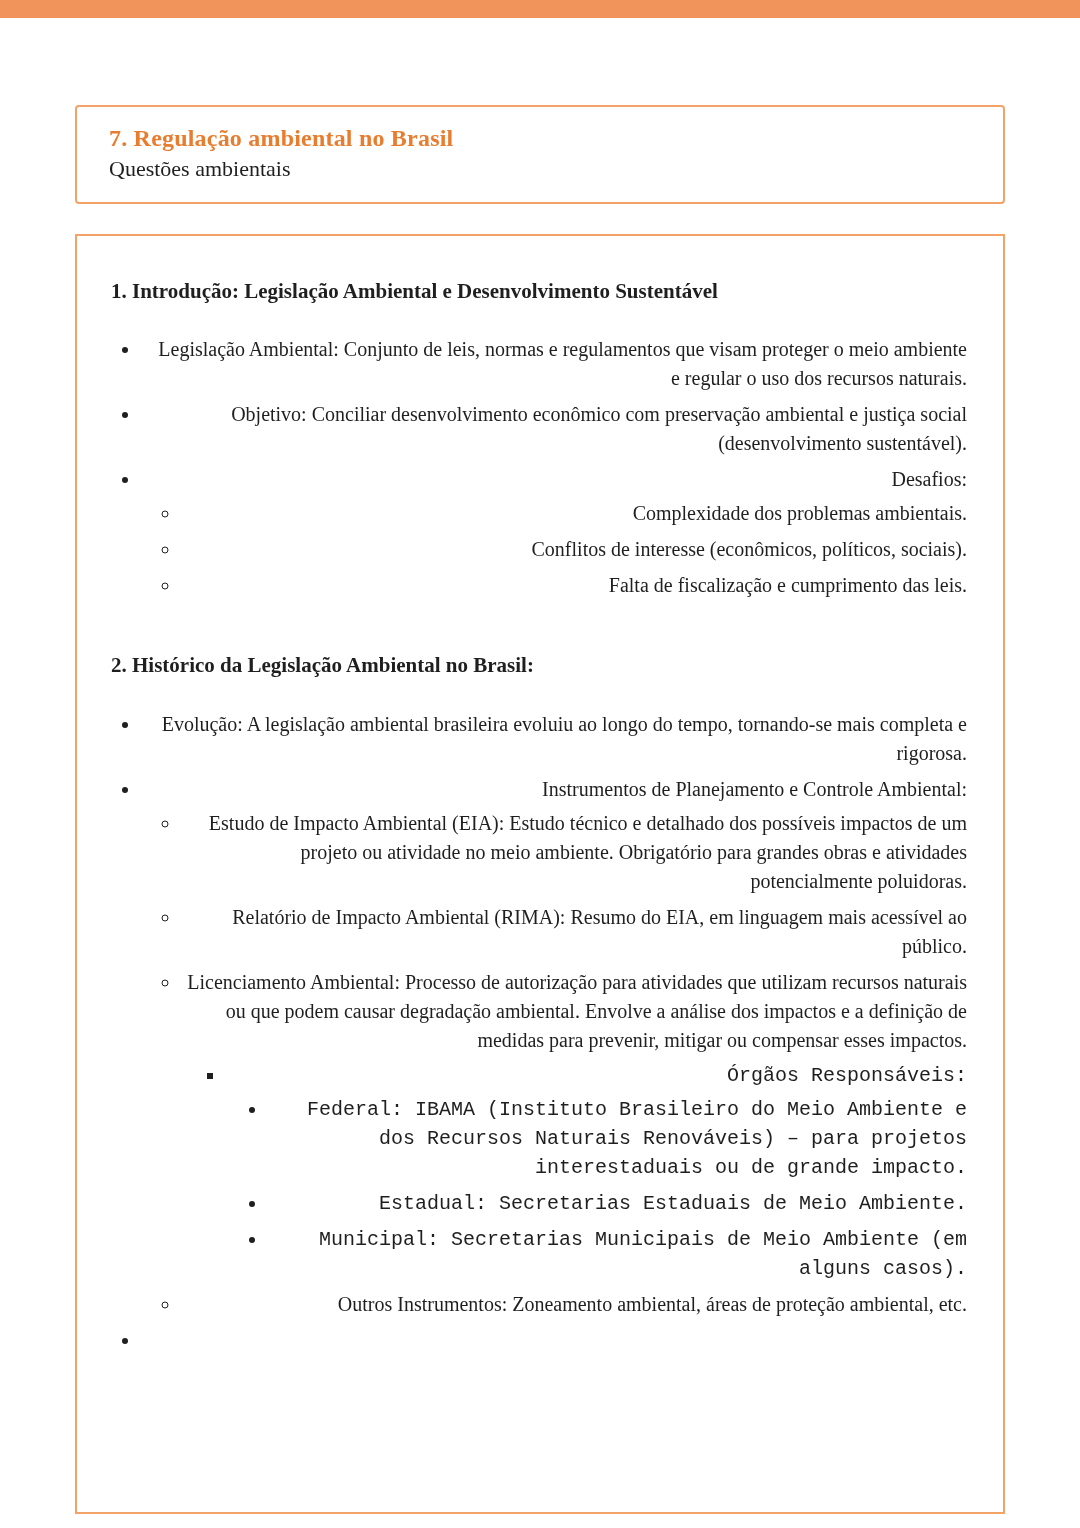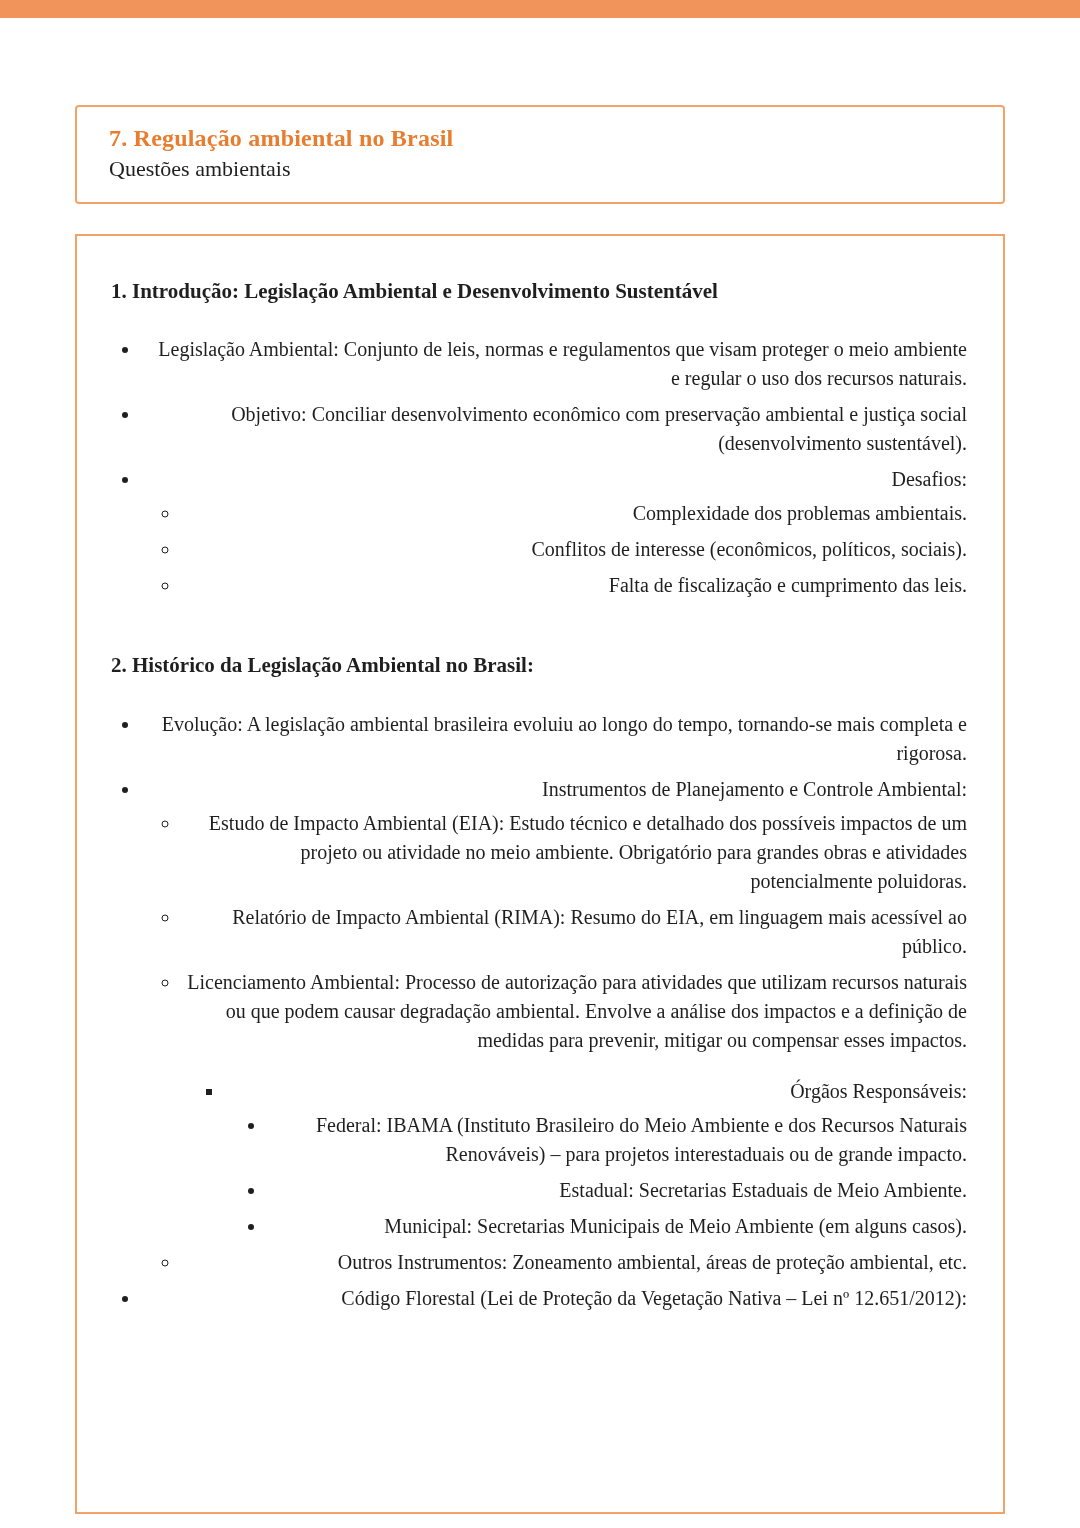--- a/index.html
+++ b/index.html
@@ -64,21 +64,21 @@
   .section-heading.spaced {
     margin-top: 52px;
   }
   ul {
     margin: 0;
     padding-left: 30px;
     text-align: right;
   }
   ul.l1 { list-style-type: disc; }
   ul.l2 { list-style-type: circle; padding-left: 36px; margin-top: 5px; }
-  ul.l3 { list-style-type: square; padding-left: 40px; margin-top: 22px; }
+  ul.l3 { list-style-type: square; padding-left: 40px; margin-top: 6px; font-family: Liberation Mono, monospace; }
   ul.l4 { list-style-type: disc;   padding-left: 38px; margin-top: 5px; }
   li {
     font-size: 20px;
     line-height: 1.45;
     margin-bottom: 7px;
     padding-left: 4px;
   }
   li::marker { color: var(--text-dark); }
 </style>
 </head>
@@ -153,18 +153,17 @@
                 </ul>
               </li>
             </ul>
           </li>
           <li>
             <span>Outros Instrumentos: Zoneamento ambiental, áreas de proteção ambiental, etc.</span>
           </li>
         </ul>
       </li>
       <li>
-        <span>Código Florestal (Lei de Proteção da Vegetação Nativa – Lei nº 12.651/2012):</span>
       </li>
     </ul>
 
   </div>
 </div>
 
 </body></html>

